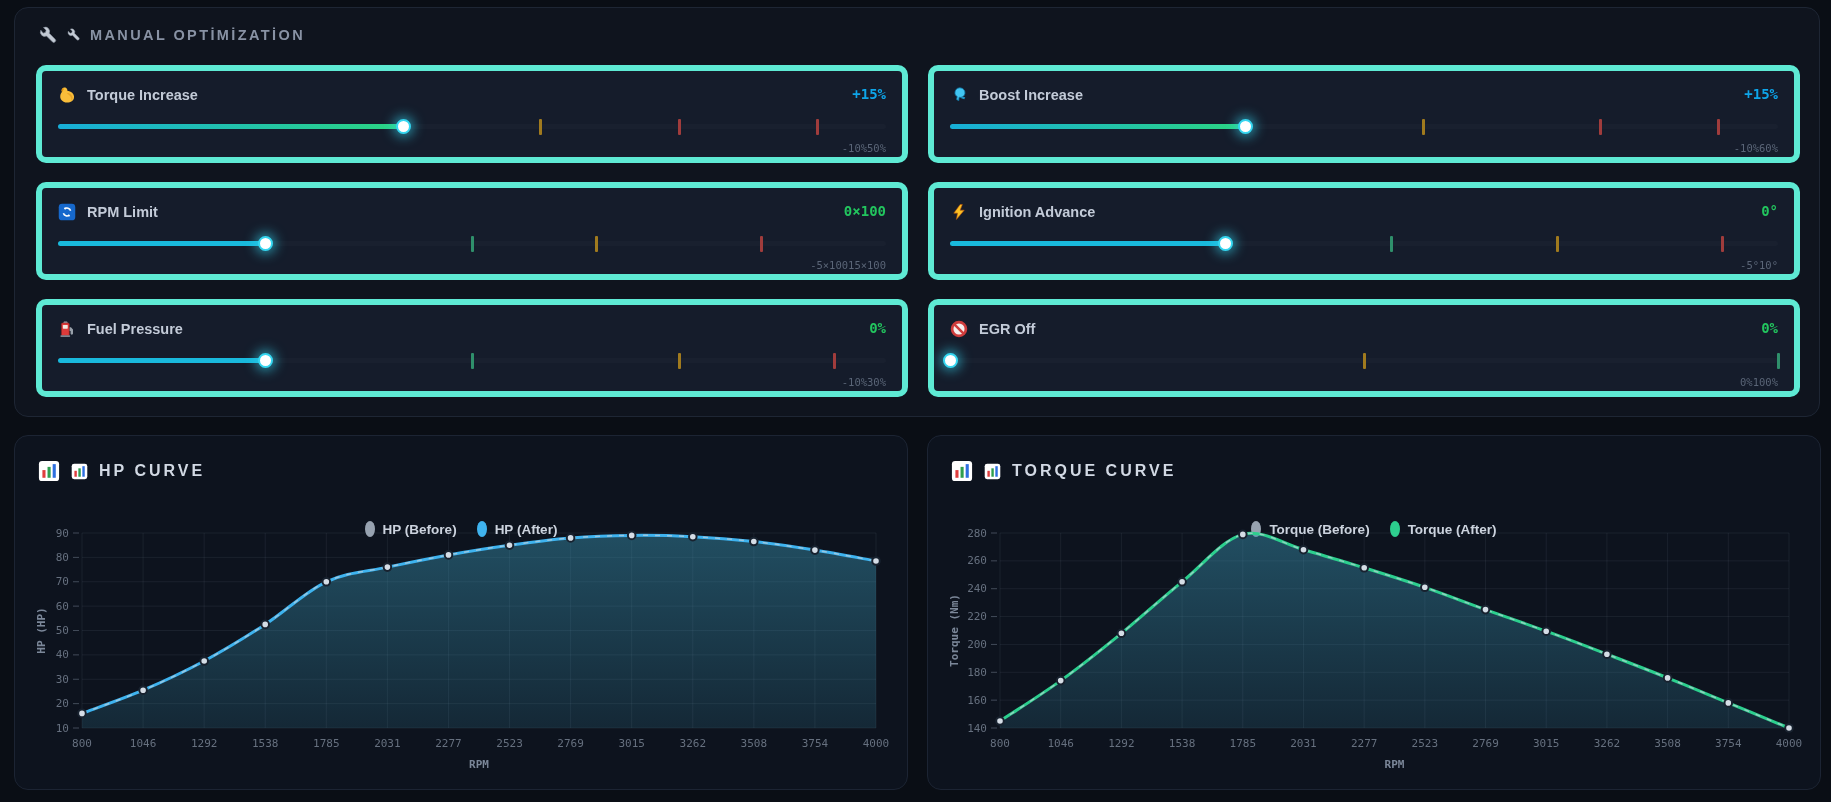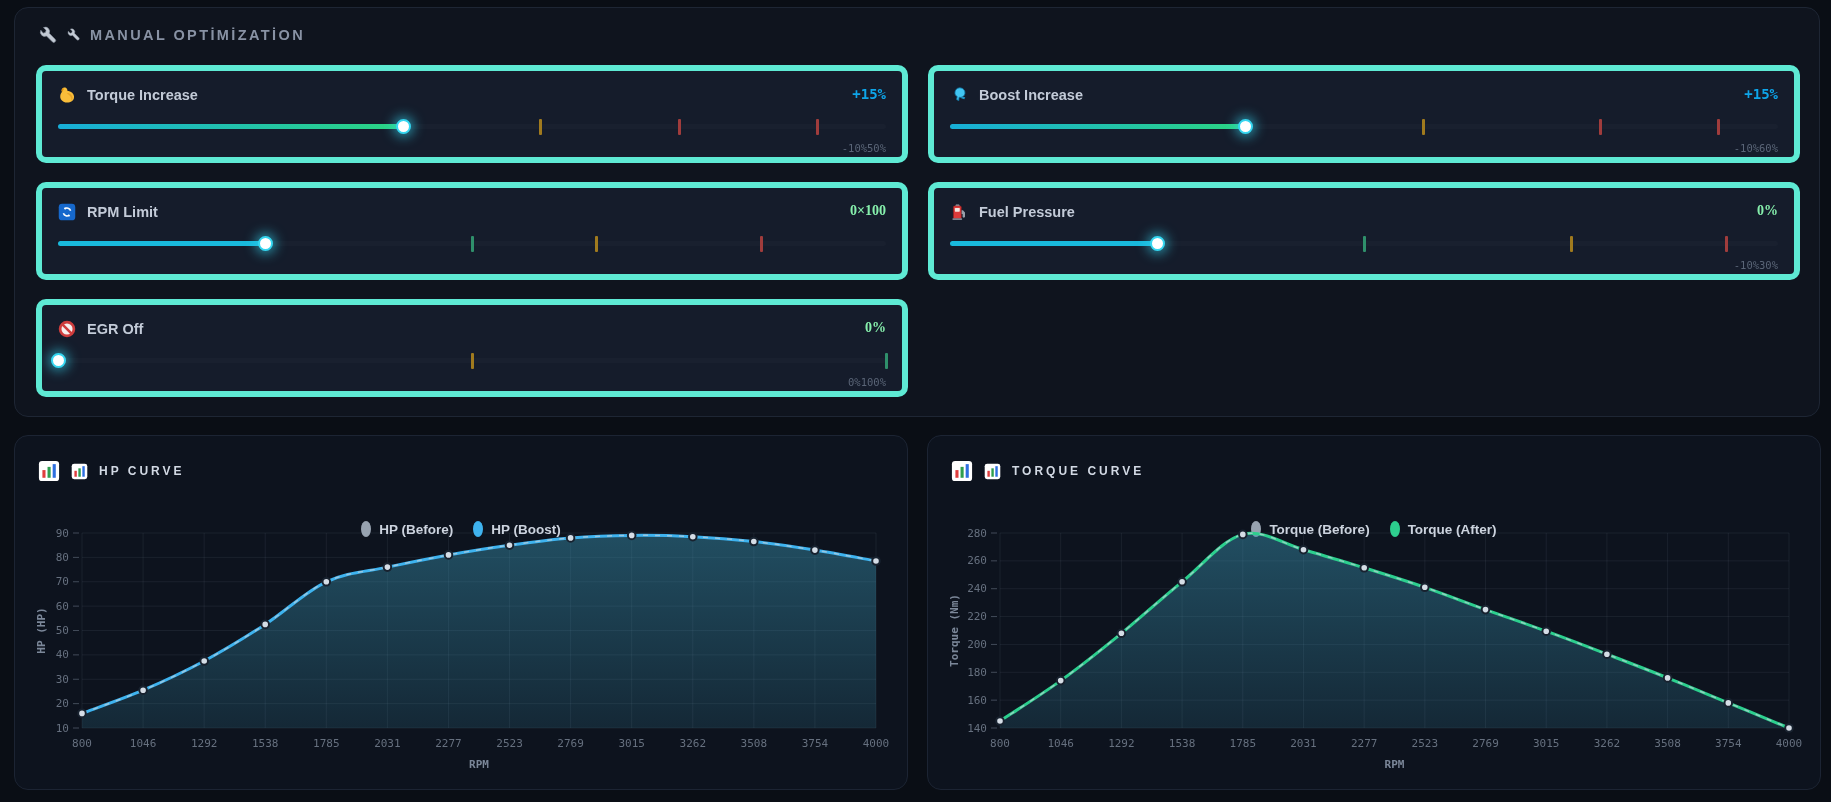--- a/index.html
+++ b/index.html
@@ -5,31 +5,31 @@
   html,body { margin:0; padding:0; }
   body { width:1831px; height:802px; background:#0a0e15; font-family:"Liberation Sans",sans-serif; position:relative; overflow:hidden; }
   .panel { position:absolute; left:14px; top:7px; width:1806px; height:410px; background:#0f141e; border:1px solid #1e2634; border-radius:14px; box-sizing:border-box; }
   .panel-header { position:absolute; top:17px; left:24px; height:20px; display:flex; align-items:center; gap:9px; }
   .panel-title { font-size:14.5px; font-weight:bold; letter-spacing:2.4px; color:#8892a4; }
   .grid { position:absolute; left:21px; top:57px; width:1764px; display:grid; grid-template-columns:872px 872px; gap:19px 20px; }
   .card { position:relative; height:98px; background:#151c2b; border:6px solid #5eead4; border-radius:10px; box-sizing:border-box; }
   .card-head { position:absolute; left:16px; top:14px; height:20px; display:flex; align-items:center; gap:11px; }
   .card-label { font-size:14.5px; font-weight:bold; color:#c3cbd8; }
   .card-value { position:absolute; right:16px; top:15px; font-family:"DejaVu Sans Mono",monospace; font-size:14px; font-weight:bold; }
-  .v-cyan { color:#86efac;font-family:Liberation Serif, serif; } .v-green { color:#0ea5e9; }
+  .v-cyan { color:#22c55e; } .v-green { color:#0ea5e9; }
   .slider { position:absolute; left:16px; right:16px; top:47px; height:17px; }
   .track-bg { position:absolute; left:0; right:0; top:6px; height:5px; border-radius:2.5px; background:rgba(255,255,255,0.02); }
   .track-fill { position:absolute; left:0; top:6px; height:5px; border-radius:2.5px; }
   .tick { position:absolute; top:0.5px; width:3px; height:16px; margin-left:-1.5px; border-radius:1px; }
   .knob { position:absolute; top:1px; width:15px; height:15px; margin-left:-7.5px; border-radius:50%; background:#fff; border:2.5px solid #35d6f0; box-shadow:0 0 12px 3px rgba(53,214,240,0.6); box-sizing:border-box; }
   .range { position:absolute; left:16px; right:16px; top:71px; display:flex; justify-content:flex-end; font-family:"DejaVu Sans Mono",monospace; font-size:10.5px; color:#5a6577; }
   .charts { position:absolute; left:14px; top:435px; display:flex; gap:19px; }
   .chart-card { position:relative; width:894px; height:355px; background:#0d131e; border:1px solid #1c2433; border-radius:14px; box-sizing:border-box; }
   .chart-head { position:absolute; left:23px; top:24px; height:22px; display:flex; align-items:center; gap:11px; }
-  .chart-title { font-size:12px; font-weight:bold; letter-spacing:3px; color:#d2d9e4; }
+  .chart-title { font-size:16px; font-weight:bold; letter-spacing:3px; color:#d2d9e4; }
   .legend { position:absolute; top:73px; left:0; width:100%; display:flex; justify-content:center; gap:20px; align-items:center;margin-top:12px; }
   .legend-item { display:flex; align-items:center; gap:8px; }
   .legend-marker { width:10px; height:16px; border-radius:50%; }
   .legend-label { font-size:13.5px; font-weight:bold; color:#ccd3de; }
   svg.plot { position:absolute; left:0; top:0; }
   text.ytick, text.xtick { font-family:"DejaVu Sans Mono",monospace; font-size:11px; fill:#66707f; }
   text.axis-title { font-family:"DejaVu Sans Mono",monospace; font-size:11px; fill:#7b8799; font-weight:bold; }
   .icon { display:inline-flex; align-items:center; justify-content:center; }
 </style>
 </head>
@@ -121,20 +121,47 @@
     </div>
     <span class="card-value v-cyan">0×100</span>
     <div class="slider">
       <div class="track-bg"></div>
       <div class="track-fill" style="width:25.00%;background:#19b9dd;"></div>
       <div class="tick" style="left:50.00%;background:#2f8f6b"></div>
           <div class="tick" style="left:65.00%;background:#a07a1e"></div>
           <div class="tick" style="left:85.00%;background:#a03c3c"></div>
       <div class="knob" style="left:25.00%"></div>
     </div>
+    <div class="range">
+      <span>-5×100</span>
+      <span>15×100</span>
+    </div>
+      </div>
+      <div class="card">
+    <div class="card-head">
+      <span class="icon">
+            <svg width="18" height="18" viewBox="0 0 24 24">
+              <path d="M13.5 2 5 13.5h5L8.5 22 19 9.5h-5.5L16.5 2z" fill="#fbbf24" stroke="#b45309" stroke-width="0.8"></path>
+            </svg>
+          </span>
+      <span class="card-label">Ignition Advance</span>
+    </div>
+    <span class="card-value v-cyan">0°</span>
+    <div class="slider">
+      <div class="track-bg"></div>
+      <div class="track-fill" style="width:33.33%;background:#19b9dd;"></div>
+      <div class="tick" style="left:53.33%;background:#2f8f6b"></div>
+          <div class="tick" style="left:73.33%;background:#a07a1e"></div>
+          <div class="tick" style="left:93.33%;background:#a03c3c"></div>
+      <div class="knob" style="left:33.33%"></div>
+    </div>
+    <div class="range">
+      <span>-5°</span>
+      <span>10°</span>
+    </div>
       </div>
       <div class="card">
     <div class="card-head">
       <span class="icon">
             <svg width="18" height="18" viewBox="0 0 24 24">
               <path d="M8 2h4l1.5 2.5h-7z" fill="#9aa1ab"></path>
               <rect x="4.5" y="4" width="10.5" height="17" rx="1.5" fill="#dd3a3a" stroke="#8f1f1f" stroke-width="0.8"></rect>
               <rect x="6.5" y="6.5" width="6.5" height="5" rx="0.8" fill="#f3e9e2"></rect>
               <rect x="3.2" y="20.2" width="13" height="2.3" rx="0.9" fill="#7d838e"></rect>
               <path d="M15.5 9.5h1.8l2.7 3.2v5.3c0 .9-.7 1.6-1.6 1.6s-1.6-.7-1.6-1.6v-3.5h-1.3z" fill="#98a0aa"></path>
@@ -203,21 +230,21 @@
         </span>
       <span class="chart-title">HP CURVE</span>
     </div>
     <div class="legend">
         <div class="legend-item">
        <span class="legend-marker" style="background:#97a2b0"></span>
        <span class="legend-label">HP (Before)</span>
      </div>
         <div class="legend-item">
        <span class="legend-marker" style="background:#3eb3ef"></span>
-       <span class="legend-label">HP (Boost)</span>
+       <span class="legend-label">HP (After)</span>
      </div>
       </div>
     <svg class="plot" width="894" height="355" viewBox="0 0 894 355">
         <line x1="67" y1="292" x2="861" y2="292" stroke="rgba(165,180,200,0.09)" stroke-width="1"></line>
         <line x1="58" y1="292" x2="64" y2="292" stroke="rgba(165,180,200,0.35)" stroke-width="1"></line>
         <text class="ytick" x="54" y="295.5" text-anchor="end">10</text>
         <line x1="67" y1="267.625" x2="861" y2="267.625" stroke="rgba(165,180,200,0.09)" stroke-width="1"></line>
         <line x1="58" y1="267.625" x2="64" y2="267.625" stroke="rgba(165,180,200,0.35)" stroke-width="1"></line>
         <text class="ytick" x="54" y="271.125" text-anchor="end">20</text>
         <line x1="67" y1="243.25" x2="861" y2="243.25" stroke="rgba(165,180,200,0.09)" stroke-width="1"></line>

